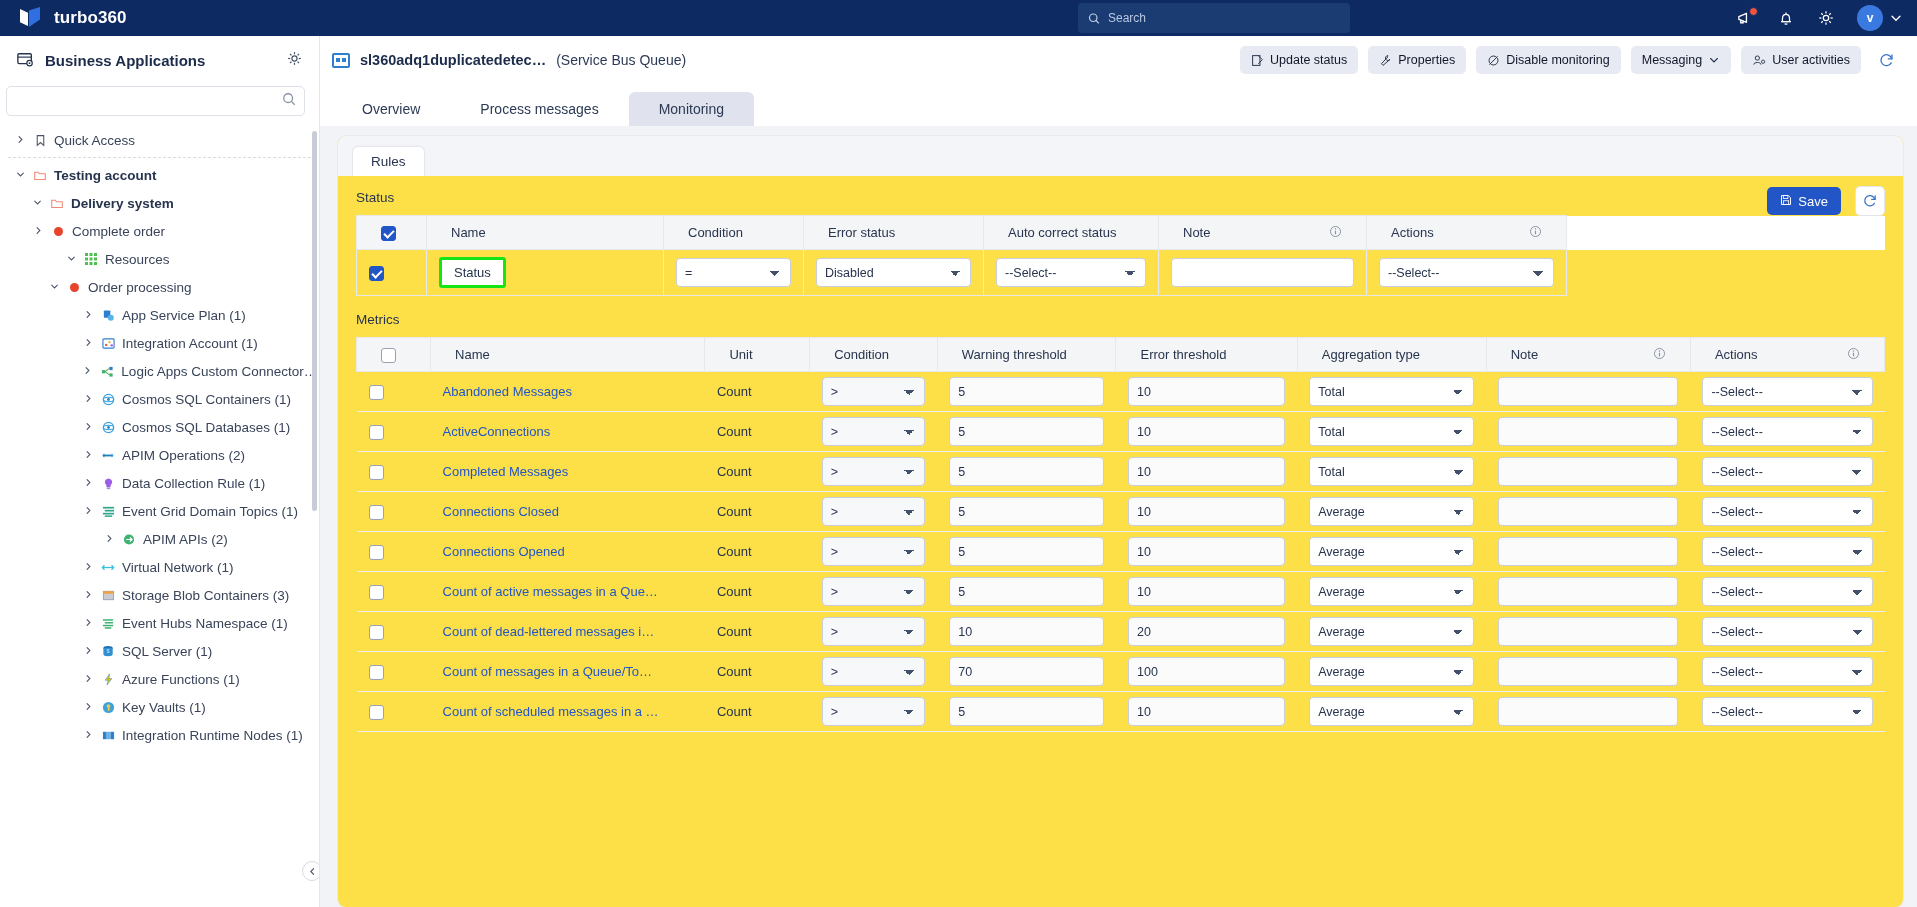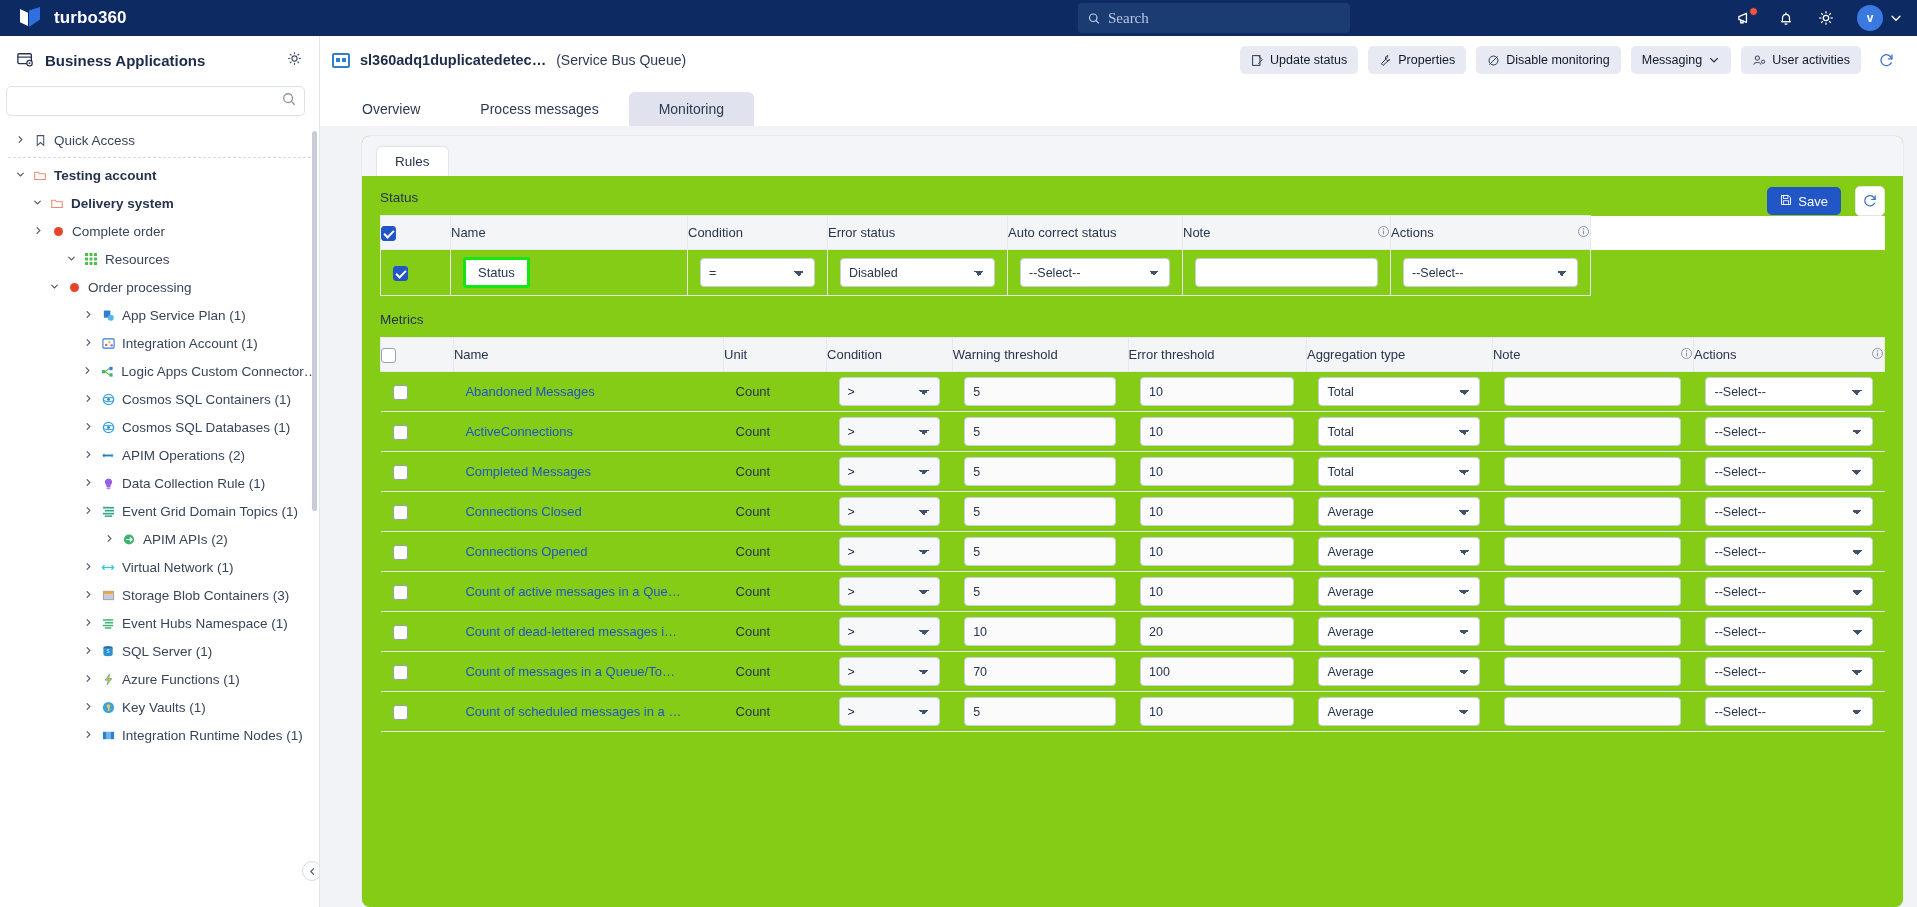--- a/index.html
+++ b/index.html
@@ -27,21 +27,21 @@
   }
   .brand-name { color:#fff; font-size:17px; font-weight:bold; letter-spacing:.1px; }
 
   .top-search {
     position:absolute; left:1078px; top:3px; width:272px; height:30px;
     background:#1b3b73; border-radius:4px; display:flex; align-items:center; gap:8px;
     padding: 0 10px;
   }
   .top-search input {
     background:transparent; border:none; outline:none; color:#c4b5fd;
-    font-size:15px; font-family:Liberation Serif, serif; width:100%;
+    font-size:12px; font-family:Liberation Sans, sans-serif; width:100%;
   }
   .top-search input::placeholder { color:#b9c8e2; }
 
   .top-icons {
     position:absolute; right:14px; top:0; height:36px; display:flex; align-items:center; gap:22px;
   }
   .ticon { color:#fff; display:flex; align-items:center; position:relative; cursor:pointer; }
   .badge-dot {
     position:absolute; right:-3px; top:-2px; width:9px; height:9px; border-radius:50%;
     background:#f2543d; border:1px solid #0e2a62;
@@ -122,22 +122,22 @@
     display:flex; align-items:flex-end; gap:0; height:42px; border-bottom:0px;
   }
   .tab {
     padding: 0 30px; height:34px; display:flex; align-items:center; font-size:14px;
     color:#2c3a55; border-radius:6px 6px 0 0; cursor:pointer; background:transparent;
   }
   .tab.active { background:#e0e2ed; font-weight:normal; }
 
   .content-area { flex:1; padding: 10px 14px 0 18px; overflow:hidden; }
   .card {
-    background:#84cc16; border-radius:8px; height:100%; display:flex; flex-direction:column;
-    box-shadow: 0 0 0 1px #e9ebf0; overflow:hidden;margin-left:24px;
+    background:#fde047; border-radius:8px; height:100%; display:flex; flex-direction:column;
+    box-shadow: 0 0 0 1px #e9ebf0; overflow:hidden;
   }
   .card-top { background:#f4f5f8; padding:10px 14px 0 14px; }
   .rules-tab {
     display:inline-flex; align-items:center; height:30px; padding:0 18px;
     background:#fff; border:1px solid #e4e6ec; border-bottom:none;
     border-radius:6px 6px 0 0; font-size:13.5px; color:#27344d;
     box-shadow: 0 -1px 2px rgba(0,0,0,.02);
   }
 
   .card-body { padding: 14px 18px 0 18px; position:relative; flex:1; overflow:hidden; }
@@ -151,21 +151,21 @@
   }
   .refresh-btn {
     width:30px; height:30px; background:#fff; border:1px solid #e2e5ec; border-radius:5px;
     display:flex; align-items:center; justify-content:center; color:#3a72c8; cursor:pointer;
   }
 
   
   table { border-collapse: collapse; width:100%; table-layout:fixed; }
   thead th {
     background:#f4f5f7; font-size:13px; font-weight:normal; color:#27344d;
-    text-align:left; height:34px; padding: 0 0; border-right:1px solid #e6e8ee;
+    text-align:left; height:34px; padding: 0 24px; border-right:1px solid #e6e8ee;
     border-top:1px solid #e6e8ee; border-bottom:1px solid #e6e8ee;
   }
   thead th:last-child { border-right:1px solid #e6e8ee; }
   thead th:first-child { border-left:1px solid #e6e8ee; }
   tbody td {
     height:40px; padding: 0 12px; font-size:13px; color:#27344d;
     border-bottom:1px solid #eceef2; vertical-align:middle;
   }
   .status-table tbody td { border-bottom:1px solid #e6e8ee; border-right:1px solid #e6e8ee; }
   .status-table tbody td:first-child { border-left:1px solid #e6e8ee; }

